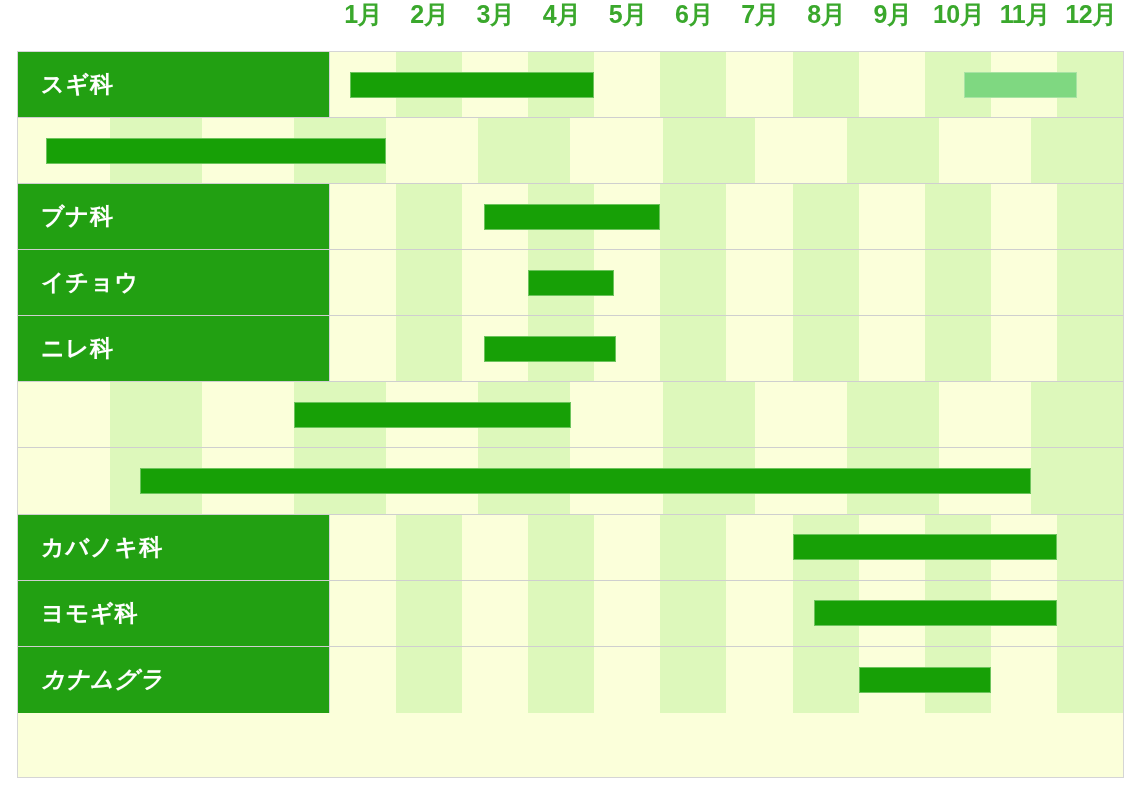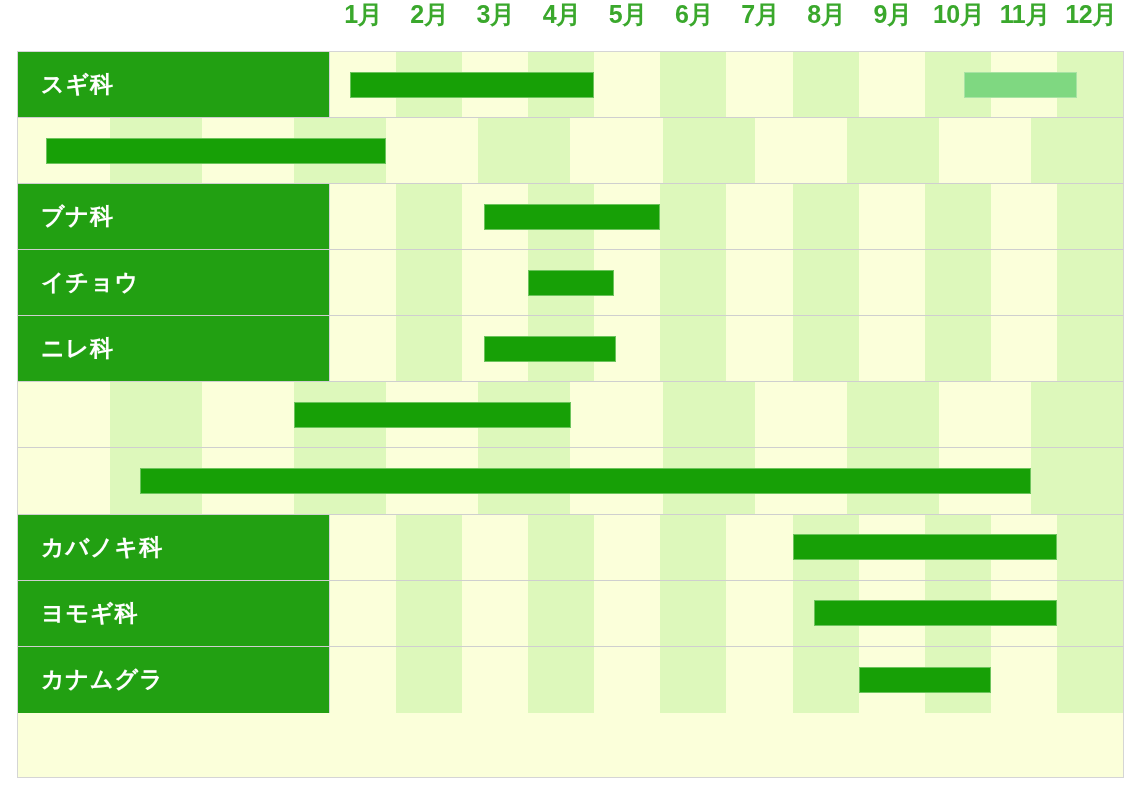--- a/index.html
+++ b/index.html
@@ -55,21 +55,21 @@
     background: #fbffda;
   }
 
   .row {
     position: relative;
     display: flex;
     height: 66.09px;
     box-sizing: border-box;
     border-bottom: 1px solid #cfcfcf;
   }
-  .row:last-child { border-bottom: none; }
+  .row:last-child { border-bottom: none; font-style: italic; }
 
   
   .row-label {
     flex: 0 0 312px;
     width: 312px;
     background: #22a012;
     color: #ffffff;
     display: flex;
     align-items: center;
     box-sizing: border-box;

